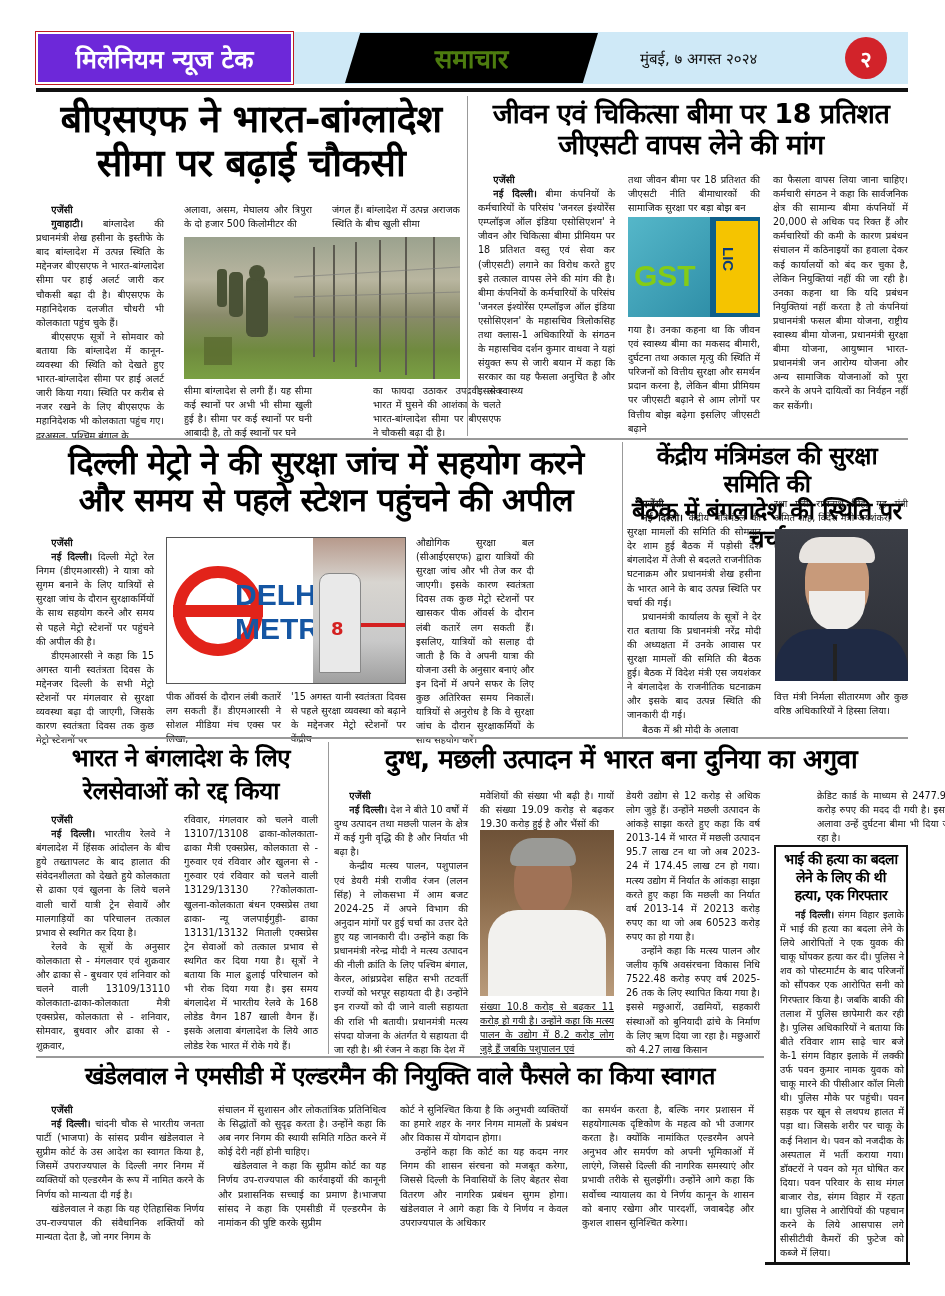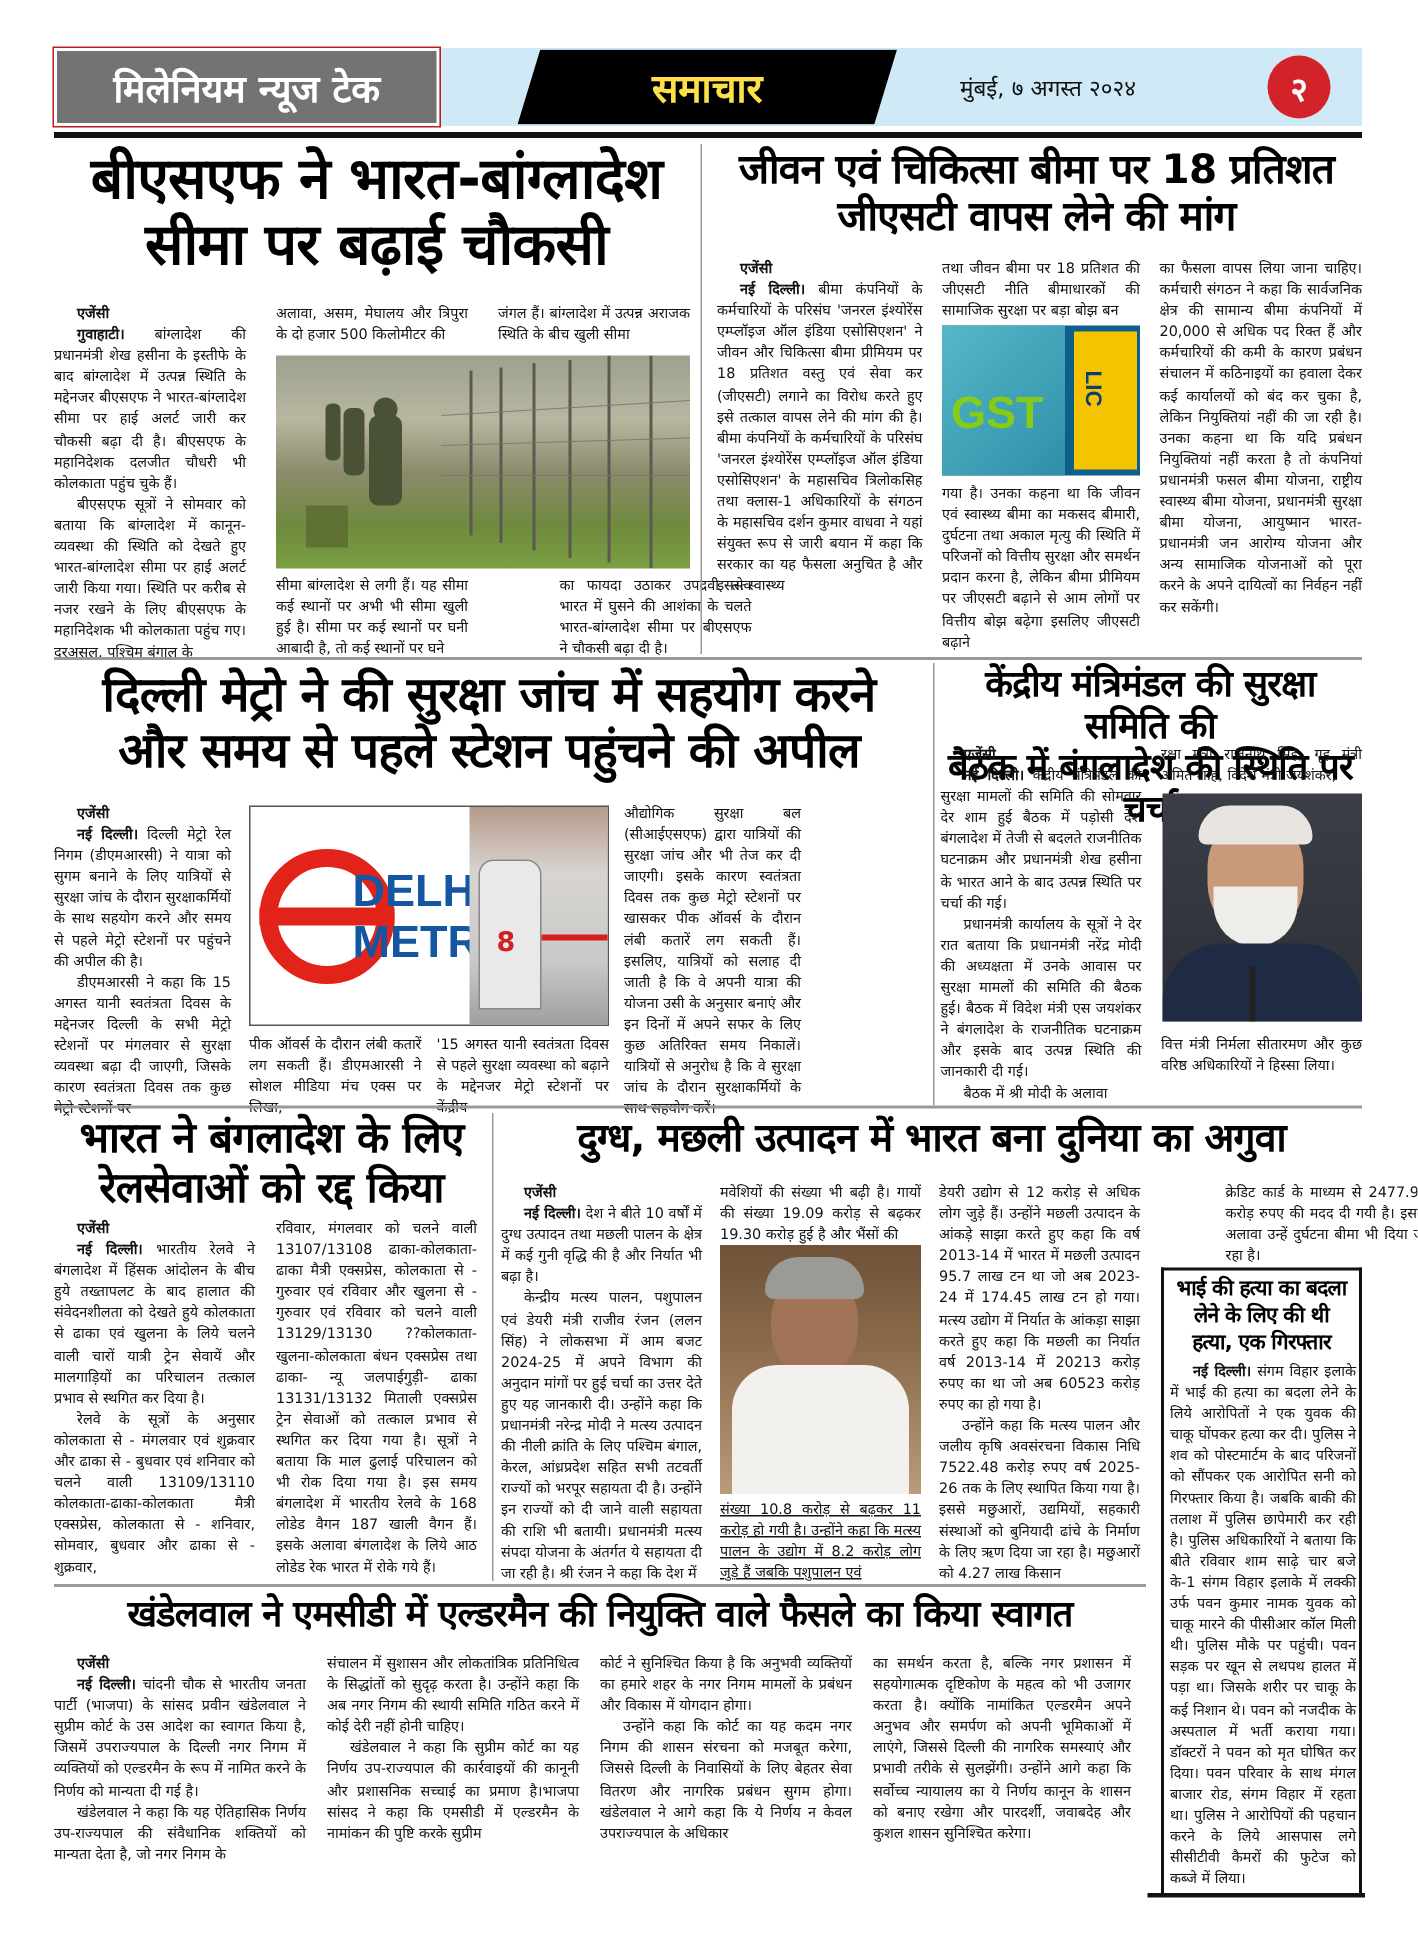--- a/index.html
+++ b/index.html
@@ -1,21 +1,21 @@
 <!DOCTYPE html>
 <html><head>
 <meta charset="utf-8">
 <style>
   * { box-sizing: border-box; margin: 0; padding: 0; }
   html, body { width: 945px; height: 1296px; background: #ffffff; overflow: hidden; }
   body { font-family: "DejaVu Sans", "Liberation Sans", sans-serif; color: #111; position: relative; }
   .abs { position: absolute; }
   .masthead { left: 36px; top: 32px; width: 872px; height: 52px; background: #cfe9f7; }
-  .brand { left: 36px; top: 32px; width: 257px; height: 52px; background: #737373; color: #fff; font-weight: bold; font-size: 25px; display: flex; align-items: center; justify-content: center; border: 2px solid #fff; outline: 1px solid #c01a20; }
-  .section-tag { left: 345px; top: 33px; width: 253px; height: 50px; background: #000; color: #fde047; font-weight: bold; font-size: 26px; display: flex; align-items: center; justify-content: center; clip-path: polygon(6% 0, 100% 0, 94% 100%, 0 100%); }
+  .brand { left: 36px; top: 32px; width: 257px; height: 52px; background: #6d28d9; color: #fff; font-weight: bold; font-size: 25px; display: flex; align-items: center; justify-content: center; border: 2px solid #fff; outline: 1px solid #c01a20; }
+  .section-tag { left: 345px; top: 33px; width: 253px; height: 50px; background: #000; color: #4d7c0f; font-weight: bold; font-size: 26px; display: flex; align-items: center; justify-content: center; clip-path: polygon(6% 0, 100% 0, 94% 100%, 0 100%); }
   .dateline { left: 640px; top: 32px; height: 52px; display: flex; align-items: center; font-size: 15px; color: #111; }
   .page-no { left: 845px; top: 37px; width: 42px; height: 42px; border-radius: 50%; background: #d2232a; color: #fff; font-size: 22px; font-weight: bold; display: flex; align-items: center; justify-content: center; }
   .rule { left: 36px; width: 872px; height: 4px; background: #111; }
   .headline { font-weight: bold; color: #000; text-align: center; line-height: 1.15; letter-spacing: -0.5px; }
   .col { position: absolute; font-size: 9.6px; line-height: 14.1px; text-align: justify; color: #111; }
   .col p { text-indent: 1.6em; }
   .col .dat { font-weight: bold; }
   .byline { font-weight: bold; padding-left: 1.6em; }
   .photo { position: absolute; overflow: hidden; }
   .vrule { position: absolute; width: 1px; background: #999; }
@@ -135,21 +135,21 @@
   <div style="position:absolute;left:30px;top:18px;width:64px;height:76px;border-radius:40% 40% 45% 45%;background:#c89a7a;"></div>
   <div style="position:absolute;left:24px;top:8px;width:76px;height:26px;border-radius:40px 40px 10px 10px;background:#e8e4e0;"></div>
   <div style="position:absolute;left:34px;top:62px;width:56px;height:40px;border-radius:0 0 30px 30px;background:#efedea;"></div>
   <div style="position:absolute;left:0;top:100px;width:133px;height:52px;background:#1f2a44;border-radius:40px 40px 0 0;"></div>
   <div style="position:absolute;left:58px;top:115px;width:4px;height:37px;background:#222;"></div>
 </div>
 <div class="col" style="left:774px;top:690px;width:134px;">वित्त मंत्री निर्मला सीतारमण और कुछ वरिष्ठ अधिकारियों ने हिस्सा लिया।</div>
 
 <div class="abs rule" style="top:737px;height:2px;background:#999;"></div>
 
-<div class="abs headline" style="left:36px;top:742px;width:290px;font-size:28px;line-height:33px;">
+<div class="abs headline" style="left:36px;top:742px;width:290px;font-size:24px;line-height:33px;">
   <div>भारत ने बंगलादेश के लिए</div>
   <div>रेलसेवाओं को रद्द किया</div>
 </div>
 <div class="col" style="left:36px;top:813px;width:134px;">
   <div class="byline">एजेंसी</div>
   <p><span class="dat">नई दिल्ली।</span> <span>भारतीय रेलवे ने बंगलादेश में हिंसक आंदोलन के बीच हुये तख्तापलट के बाद हालात की संवेदनशीलता को देखते हुये कोलकाता से ढाका एवं खुलना के लिये चलने वाली चारों यात्री ट्रेन सेवायें और मालगाड़ियों का परिचालन तत्काल प्रभाव से स्थगित कर दिया है।</span></p>
   <p>रेलवे के सूत्रों के अनुसार कोलकाता से - मंगलवार एवं शुक्रवार और ढाका से - बुधवार एवं शनिवार को चलने वाली 13109/13110 कोलकाता-ढाका-कोलकाता मैत्री एक्सप्रेस, कोलकाता से - शनिवार, सोमवार, बुधवार और ढाका से - शुक्रवार,</p>
 </div>
 <div class="col" style="left:184px;top:813px;width:134px;">रविवार, मंगलवार को चलने वाली 13107/13108 ढाका-कोलकाता-ढाका मैत्री एक्सप्रेस, कोलकाता से - गुरुवार एवं रविवार और खुलना से - गुरुवार एवं रविवार को चलने वाली 13129/13130 ??कोलकाता-खुलना-कोलकाता बंधन एक्सप्रेस तथा ढाका- न्यू जलपाईगुड़ी- ढाका 13131/13132 मिताली एक्सप्रेस ट्रेन सेवाओं को तत्काल प्रभाव से स्थगित कर दिया गया है। सूत्रों ने बताया कि माल ढुलाई परिचालन को भी रोक दिया गया है। इस समय बंगलादेश में भारतीय रेलवे के 168 लोडेड वैगन 187 खाली वैगन हैं। इसके अलावा बंगलादेश के लिये आठ लोडेड रेक भारत में रोके गये हैं।</div>
 

